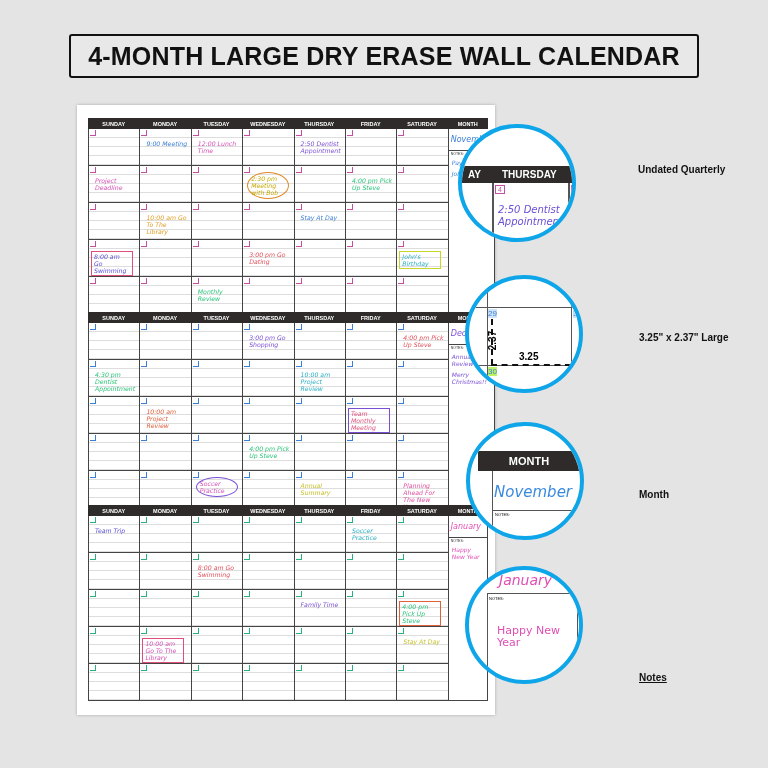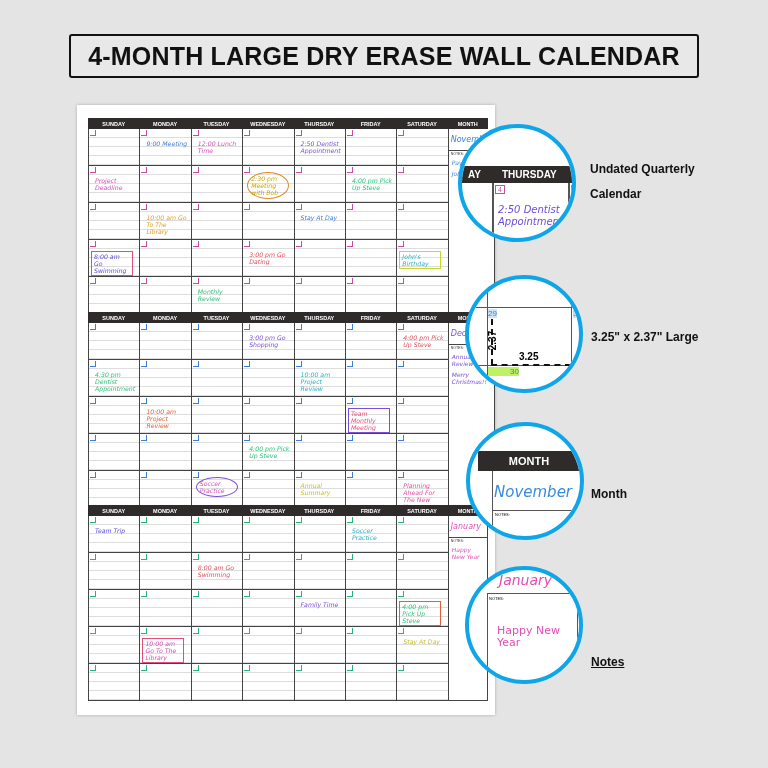--- a/index.html
+++ b/index.html
@@ -43,21 +43,21 @@
   }
   .side .mname { height: 22px; border-bottom: 1px solid #444; font-size: 8px; padding: 6px 2px; font-family: "DejaVu Sans", sans-serif; font-style: italic; }
   .side .notes-label { font-size: 3.5px; padding: 1px 2px; color: #333; }
   .side .snote { font-size: 6px; padding: 2px 3px; line-height: 7px; font-family: "DejaVu Sans", sans-serif; font-style: italic; }
 
   .bubble {
     position: absolute; width: 118px; height: 118px; border-radius: 50%;
     border: 4px solid #0ea5e9; background: #fff; overflow: hidden;
   }
   .feature-label {
-    position: absolute; font-size: 12px; font-weight: bold; color: #111; line-height: 25px;
+    position: absolute; font-size: 10px; font-weight: bold; color: #111; line-height: 25px; margin-left: 48px;
   }
 </style>
 </head>
 <body>
 
 <div class="title-box">
   <span>4-MONTH LARGE DRY ERASE WALL CALENDAR</span>
 </div>
 
 <div class="sheet" id="sheet">
@@ -478,31 +478,30 @@
     <span style="position:absolute; left:40px; top:3px;">THURSDAY</span>
   </div>
   <div style="position:absolute; left:30px; top:55px; width:2px; height:70px; background:#555;"></div>
   <div style="position:absolute; left:106px; top:55px; width:2px; height:70px; background:#555;"></div>
   <span style="position:absolute; left:33px; top:57px; font-size:7px; color:#c44fa0; border:1px solid #c44fa0; padding:0 2px;">4</span>
   <span style="position:absolute; left:109px; top:57px; font-size:7px; color:#c44fa0; border:1px solid #c44fa0; padding:0 2px;">5</span>
   <div style="position:absolute; left:36px; top:76px; width:70px; font-size:10px; line-height:12px; color:#6a4fd6; font-style:italic; font-family:'DejaVu Sans', sans-serif;">2:50 Dentist Appointment</div>
 </div>
 <div class="feature-label" style="left:590px; top:157px;">
   <div>Undated Quarterly</div>
-  <div>Calendar</div>
 </div>
 
 <div class="bubble" style="left:465px; top:275px;">
   <div style="position:absolute; left:0; top:28px; width:118px; height:1px; background:#555;"></div>
   <div style="position:absolute; left:0; top:86px; width:118px; height:1px; background:#555;"></div>
   <div style="position:absolute; left:18px; top:0; width:1px; height:118px; background:#555;"></div>
   <div style="position:absolute; left:102px; top:0; width:1px; height:118px; background:#555;"></div>
   <span style="position:absolute; left:19px; top:30px; font-size:8px; color:#3a7fd6; background:#cfe3f7;">29</span>
   <span style="position:absolute; left:104px; top:30px; font-size:8px; color:#3a7fd6; background:#cfe3f7;">31</span>
-  <span style="position:absolute; left:19px; top:88px; font-size:8px; color:#3a7fd6; background:#bef264;padding-left:22px;">30</span>
+  <span style="position:absolute; left:19px; top:88px; font-size:8px; color:#3a7fd6; background:#bef264;">30</span>
   <div style="position:absolute; left:22px; top:40px; width:0; height:46px; border-left:2px dashed #111;"></div>
   <div style="position:absolute; left:22px; top:85px; width:80px; height:0; border-top:2px dashed #111;"></div>
   <span style="position:absolute; left:14px; top:56px; font-size:10px; font-weight:bold; transform:rotate(-90deg);">2.37</span>
   <span style="position:absolute; left:50px; top:72px; font-size:10px; font-weight:bold;">3.25</span>
 </div>
 <div class="feature-label" style="left:591px; top:325px;">3.25" x 2.37" Large</div>
 
 <div class="bubble" style="left:466px; top:422px;">
   <div style="position:absolute; left:8px; top:25px; width:102px; height:20px; background:#2f2b2b; color:#fff; font-size:11px; font-weight:bold; display:flex; align-items:center; justify-content:center;">MONTH</div>
   <div style="position:absolute; left:22px; top:45px; width:1px; height:80px; background:#555;"></div>
@@ -513,13 +512,13 @@
 <div class="feature-label" style="left:591px; top:482px;">Month</div>
 
 <div class="bubble" style="left:465px; top:566px;">
   <div style="position:absolute; left:30px; top:2px; font-size:14px; color:#e04fb5; font-style:italic; font-family:'DejaVu Sans', sans-serif;">January</div>
   <div style="position:absolute; left:18px; top:23px; width:100px; height:1px; background:#555;"></div>
   <div style="position:absolute; left:18px; top:23px; width:1px; height:100px; background:#555;"></div>
   <div style="position:absolute; left:108px; top:23px; width:1px; height:100px; background:#555;"></div>
   <div style="position:absolute; left:20px; top:26px; font-size:4px;">NOTES:</div>
   <div style="position:absolute; left:28px; top:55px; width:70px; font-size:11px; line-height:12px; color:#e04fb5; font-family:'DejaVu Sans', sans-serif;">Happy New Year</div>
 </div>
-<div class="feature-label" style="left:591px; top:650px;text-decoration:underline;">Notes</div>
+<div class="feature-label" style="left:591px; top:665px;text-decoration:underline;">Notes</div>
 
 </body></html>

